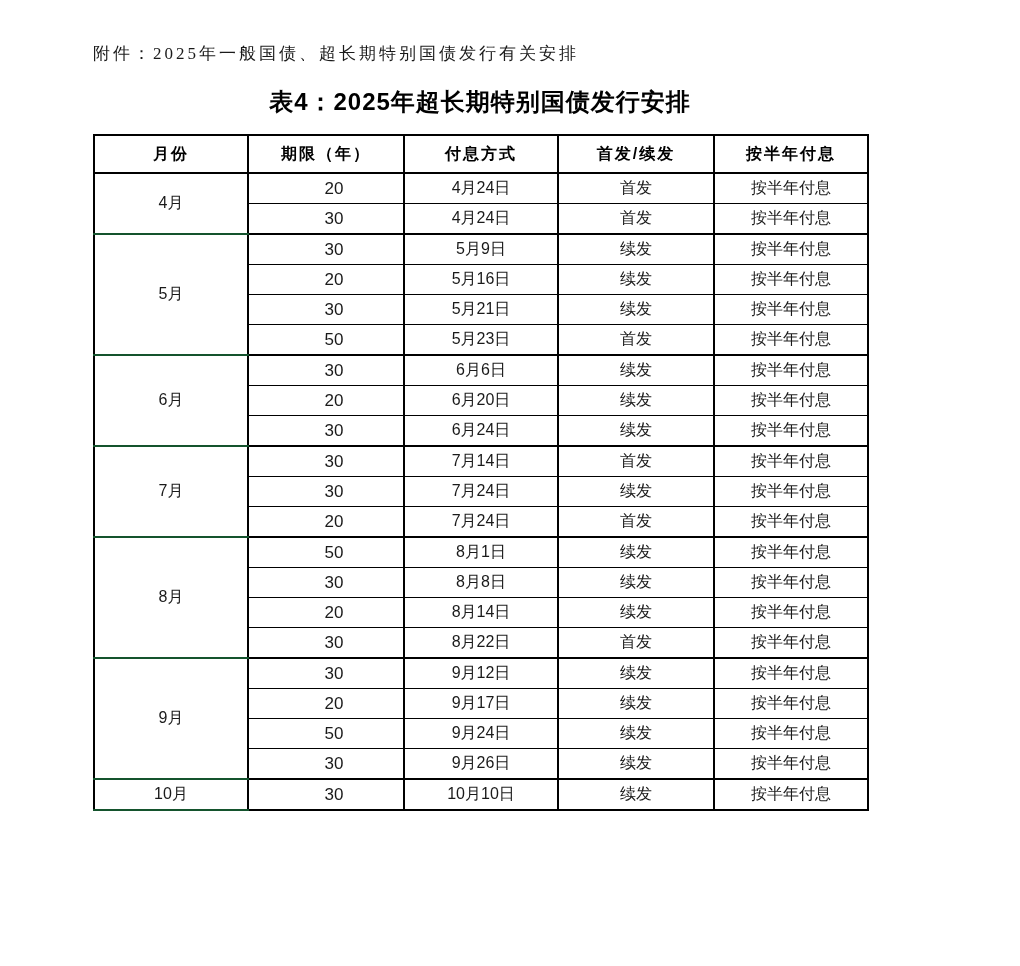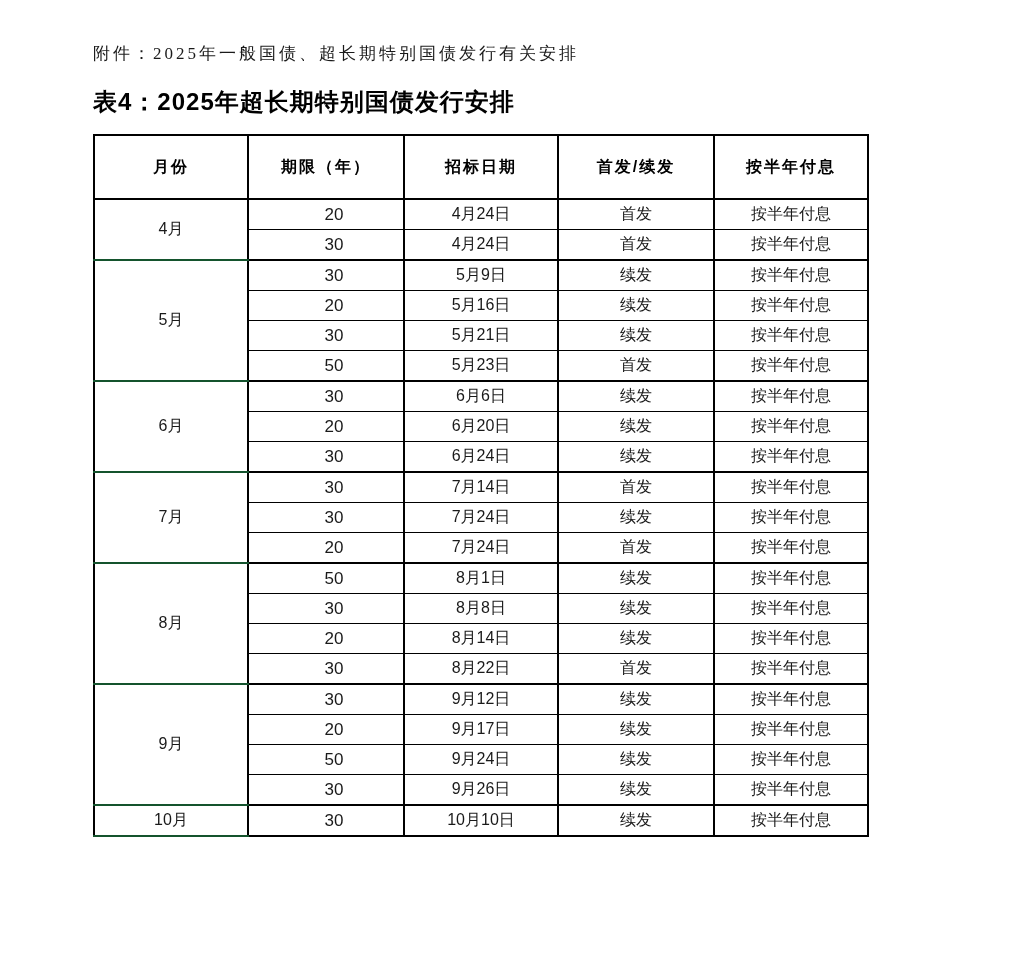--- a/index.html
+++ b/index.html
@@ -21,21 +21,21 @@
     margin: 0;
     font-size: 17px;
     letter-spacing: 3px;
     line-height: 20px;
     font-family: Liberation Serif, serif;
     color: #1a1a1a;
     white-space: nowrap;
   }
   .table-title {
     margin: 24px 0 18px 0;
-    text-align: left;
+    text-align: center;
     font-size: 24px;
     font-weight: 700;
     letter-spacing: 1px;
     line-height: 28px;
     font-family: "Liberation Sans", sans-serif;
     color: #000000;
   }
   table.bond-table {
     border-collapse: collapse;
     table-layout: fixed;
@@ -49,21 +49,21 @@
   col.c-interest { width: 154px; }
 
   .bond-table th {
     border: 2px solid #000000;
     height: 30px;
     font-family: "Liberation Sans", sans-serif;
     font-size: 16px;
     font-weight: 700;
     letter-spacing: 2px;
     vertical-align: middle;
-    padding: 16px;
+    padding: 3px;
   }
   .bond-table td {
     border: 1px solid #000000;
     border-left-width: 2px;
     border-right-width: 2px;
     height: 29px;
     font-family: "Liberation Sans", sans-serif;
     font-size: 16px;
     text-align: center;
     vertical-align: middle;
@@ -91,21 +91,21 @@
       <col class="c-month">
       <col class="c-term">
       <col class="c-date">
       <col class="c-issue">
       <col class="c-interest">
     </colgroup>
     <thead>
       <tr>
           <th>月份</th>
           <th>期限（年）</th>
-          <th>招标日期</th>
+          <th>付息方式</th>
           <th>首发/续发</th>
           <th>按半年付息</th>
         </tr>
     </thead>
     <tbody>
         <tr class="group-first">
           <td class="month-cell" rowspan="2">4月</td>
           <td class="term-cell">20</td>
           <td class="date-cell">4月24日</td>
           <td class="issue-type-cell">首发</td>

